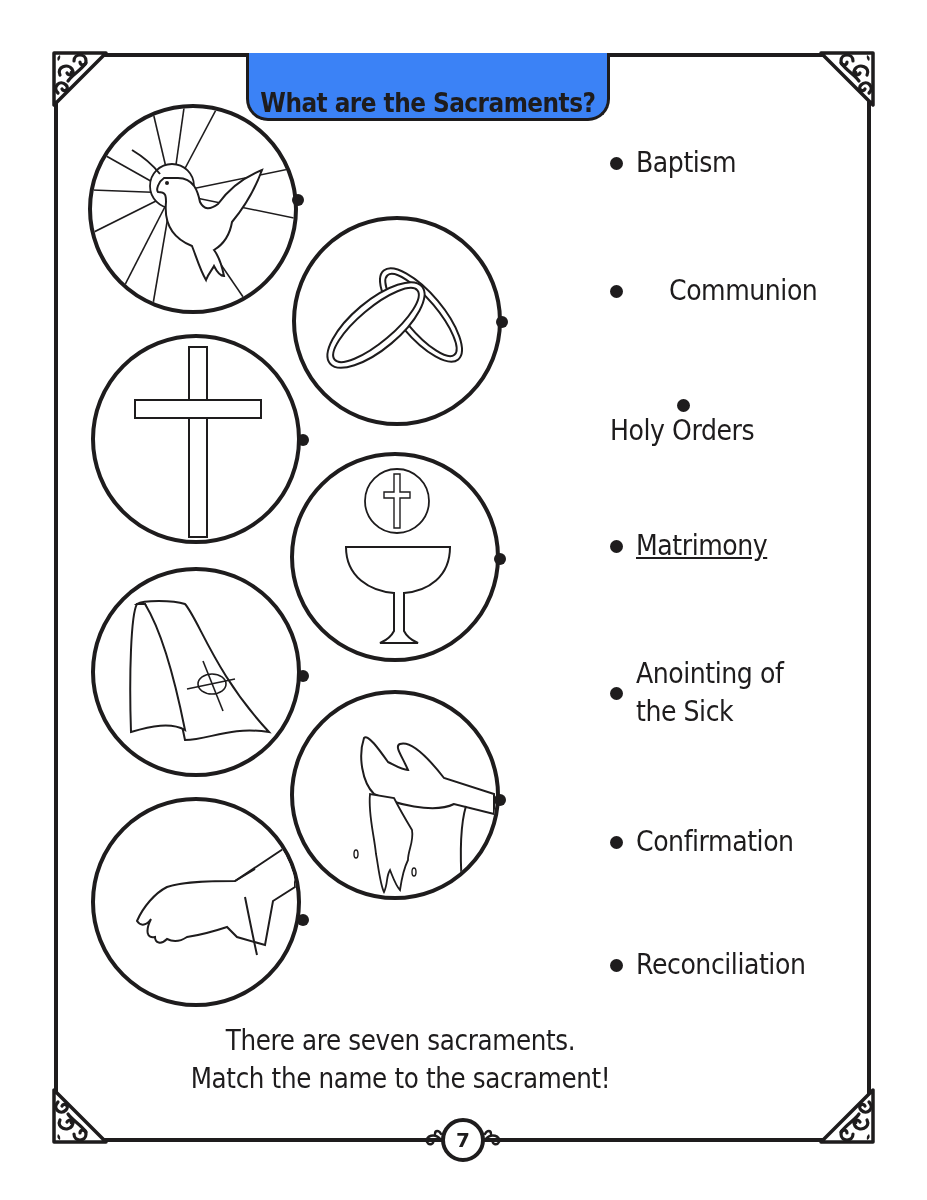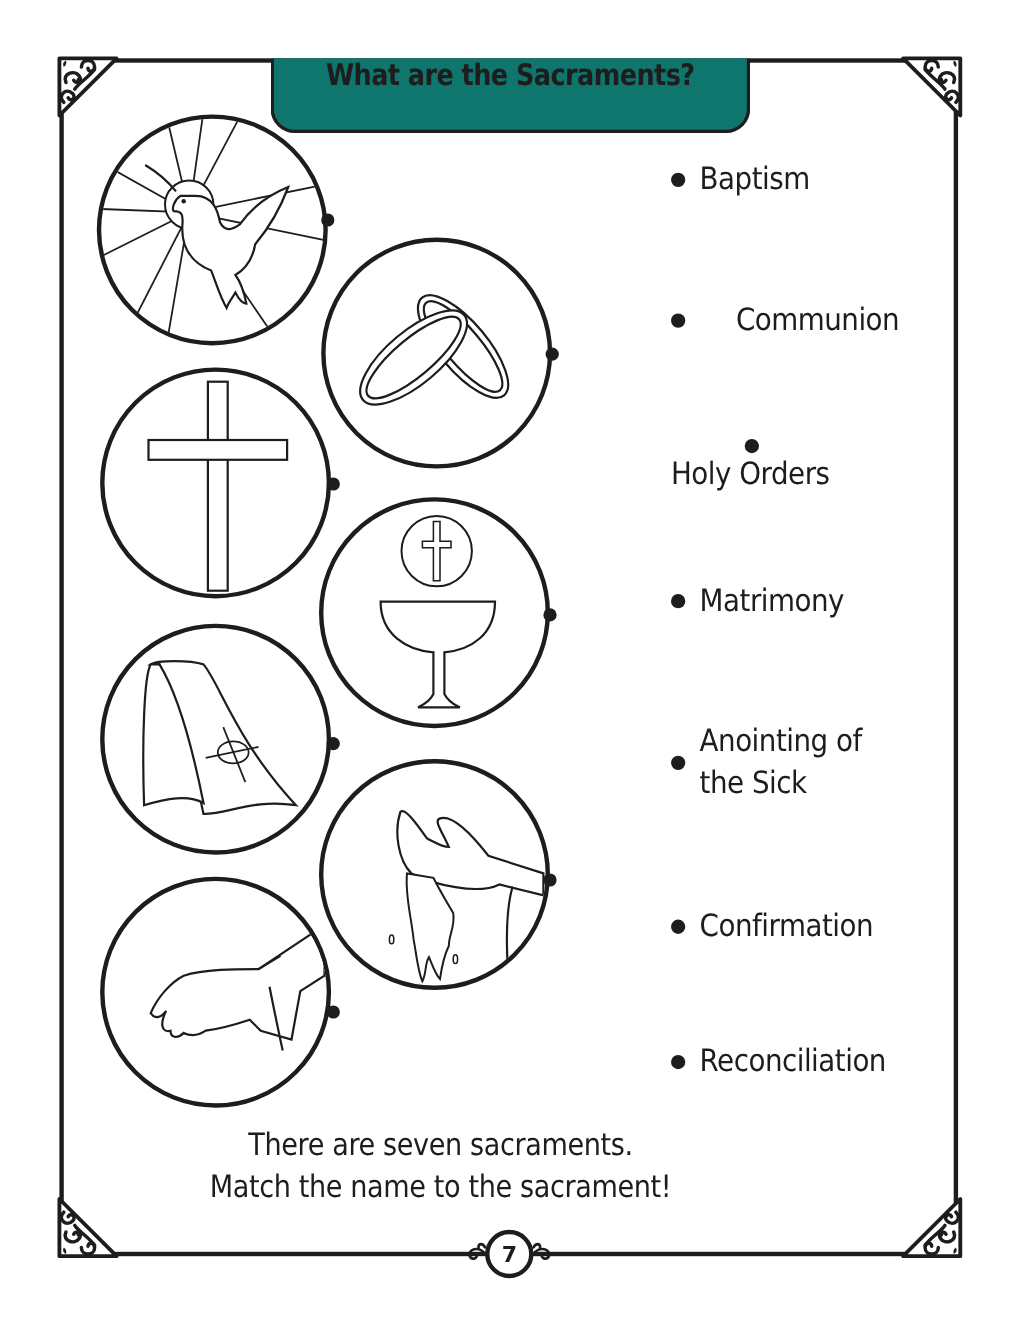--- a/index.html
+++ b/index.html
@@ -1,20 +1,20 @@
 <!DOCTYPE html>
 <html><head>
 <meta charset="utf-8">
 <style>
   html, body { margin: 0; padding: 0; background: #ffffff; }
   body { width: 927px; height: 1200px; position: relative; overflow: hidden; font-family: "DejaVu Sans", sans-serif; color: #1e1c1d; }
   .frame { position: absolute; left: 54px; top: 53px; width: 817px; height: 1089px; border: 4px solid #1e1c1d; box-sizing: border-box; }
   .corner { position: absolute; width: 60px; height: 60px; }
   .corner svg { width: 60px; height: 60px; display: block; }
-  .title-box { position: absolute; left: 246px; top: 53px; width: 436px; height: 68px; box-sizing: border-box; border: 3.5px solid #1e1c1d; border-top: none; border-radius: 0 0 22px 22px; background: #0f766e; display: flex; align-items: flex-start; justify-content: center; }
+  .title-box { position: absolute; left: 246px; top: 53px; width: 364px; height: 68px; box-sizing: border-box; border: 3.5px solid #1e1c1d; border-top: none; border-radius: 0 0 22px 22px; background: #3b82f6; display: flex; align-items: flex-end; justify-content: center; }
   .title-text { font-family: "DejaVu Sans", sans-serif; font-weight: bold; font-size: 27px; letter-spacing: -0.6px; transform: scaleX(0.86); white-space: nowrap; }
   .circle { position: absolute; width: 210px; height: 210px; border: 4px solid #1e1c1d; border-radius: 50%; box-sizing: border-box; background: #fff; overflow: hidden; }
   .circle svg { position: absolute; left: 0; top: 0; width: 202px; height: 202px; }
   .dot { position: absolute; width: 12px; height: 12px; border-radius: 50%; background: #1e1c1d; }
   .name-item { position: absolute; left: 610px; display: flex; align-items: center; }
   .bullet { width: 13px; height: 13px; border-radius: 50%; background: #1e1c1d; margin-right: 13px; flex: none; }
   .name-label { font-family: "DejaVu Sans", sans-serif; font-size: 28px; letter-spacing: -0.5px; transform-origin: left center; transform: scaleX(0.9); white-space: nowrap; line-height: 38px; }
   .name-item.multi { align-items: center; }
   .name-item.multi .name-label { white-space: normal; width: 200px; }
   .instructions { position: absolute; left: 0; width: 751px; top: 1022px; text-align: center; font-family: "DejaVu Sans", sans-serif; font-weight: normal; font-size: 28px; line-height: 38px; letter-spacing: -0.4px; margin-left: 25px; }
@@ -173,21 +173,21 @@
   <span class="name-label">Baptism</span>
 </div>
 <div class="name-item" style="top:272px;gap:33px;">
   <span class="bullet"></span>
   <span class="name-label">Communion</span>
 </div>
 <div class="name-item" style="top:399px;flex-direction:column;">
   <span class="bullet"></span>
   <span class="name-label">Holy Orders</span>
 </div>
-<div class="name-item" style="top:527px;">
+<div class="name-item" style="top:527px;text-decoration:underline;">
   <span class="bullet"></span>
   <span class="name-label">Matrimony</span>
 </div>
 <div class="name-item multi" style="top:655px;">
   <span class="bullet"></span>
   <span class="name-label">Anointing of the Sick</span>
 </div>
 <div class="name-item" style="top:823px;">
   <span class="bullet"></span>
   <span class="name-label">Confirmation</span>

